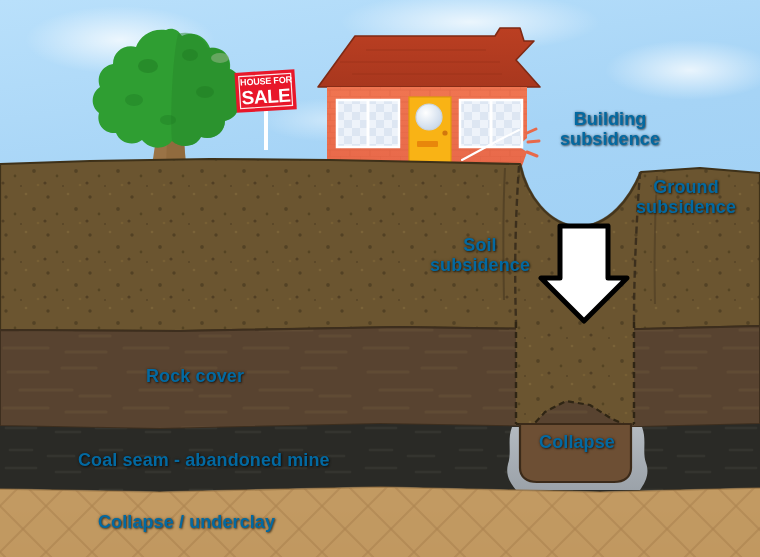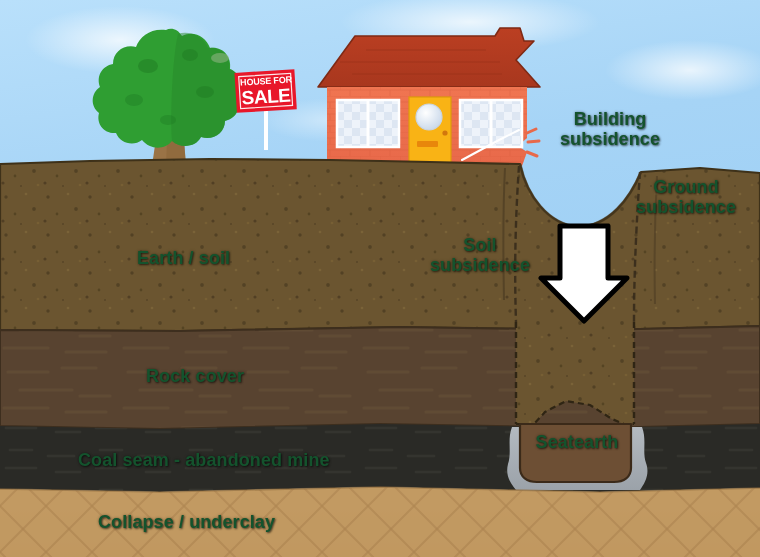--- a/index.html
+++ b/index.html
@@ -2,21 +2,21 @@
 <html><head>
 <meta charset="utf-8">
 <title>Mining Subsidence Diagram</title>
 <style>
   html,body{margin:0;padding:0;background:#fff;}
   body{font-family:"Liberation Sans",sans-serif;}
   #stage{position:relative;width:760px;height:557px;overflow:hidden;background:#a9d7f7;}
   #scene{position:absolute;left:0;top:0;width:760px;height:557px;}
   .lbl{
     position:absolute;
-    color:#14532d;
+    color:#0369a1;
     font-family:"Liberation Sans",sans-serif;
     font-weight:bold;
     line-height:1.12;
     text-shadow:1px 1px 2px rgba(0,0,0,.55), 0 0 3px rgba(0,0,0,.35);
     white-space:pre-line;
     pointer-events:none;
     letter-spacing:.1px;
   }
   .lbl.ctr{text-align:center;}
   #lbl-earth{left:137px;top:248px;font-size:18px;}
@@ -246,29 +246,28 @@
       <path d="M0,489 L160,492 L380,487 L600,492 L760,488 L760,557 L0,557 Z" fill="url(#seaGrad)"></path>
       <path d="M0,489 L160,492 L380,487 L600,492 L760,488 L760,557 L0,557 Z" fill="url(#seaHatch)" opacity=".85"></path>
       <path d="M0,489 L160,492 L380,487 L600,492 L760,488" stroke="#8f6a3c" stroke-width="1.6" fill="none" opacity=".6"></path>
     </g>
 
     <g>
       <path d="M560,226 L608,226 L608,278 L627,278 L584,321 L541,278 L560,278 Z" fill="#ffffff" stroke="#000000" stroke-width="5" stroke-linejoin="round"></path>
     </g>
   </svg>
 
-  <div class="lbl" id="lbl-earth">Earth / soil</div>
   <div class="lbl" id="lbl-coal">Coal seam - abandoned mine</div>
   <div class="lbl" id="lbl-rock">Rock cover</div>
   <div class="lbl" id="lbl-sea">Collapse / underclay</div>
 
   <div class="lbl ctr" id="lbl-building">Building
 subsidence</div>
   <div class="lbl ctr" id="lbl-ground">Ground
 subsidence</div>
   <div class="lbl ctr" id="lbl-soil">Soil
 subsidence</div>
-  <div class="lbl ctr" id="lbl-collapse">Seatearth</div>
+  <div class="lbl ctr" id="lbl-collapse">Collapse</div>
 
   <div class="sign-txt" id="sign-line1">HOUSE FOR</div>
   <div class="sign-txt" id="sign-line2">SALE</div>
 
 </div>
 
 </body></html>

